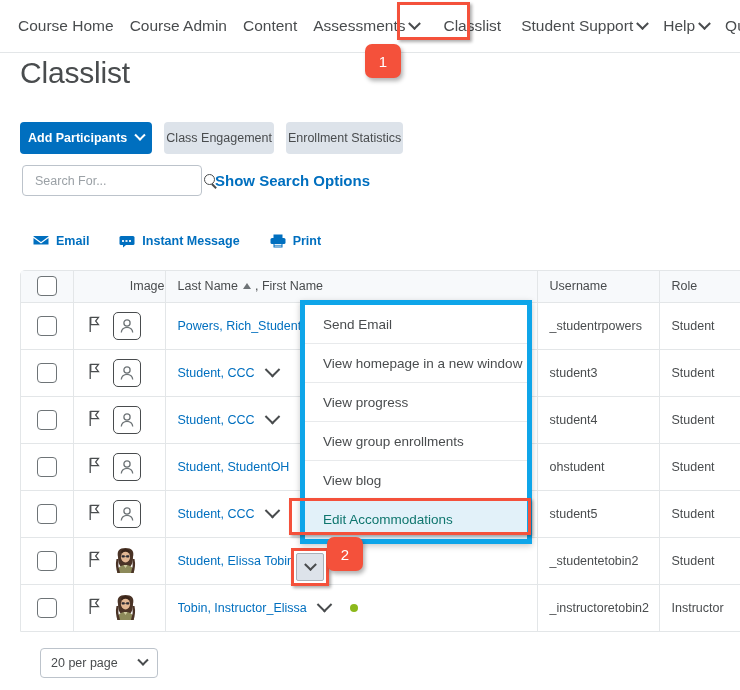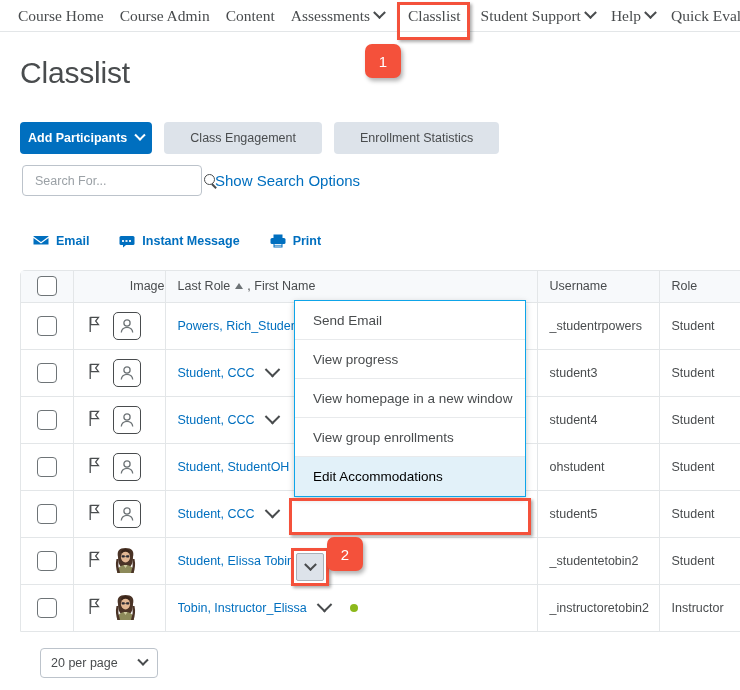--- a/index.html
+++ b/index.html
@@ -7,27 +7,26 @@
     margin: 0; padding: 0;
     width: 740px; height: 690px;
     background: #ffffff;
     font-family: "Liberation Sans", sans-serif;
     overflow: hidden;
   }
   #app { position: relative; width: 740px; height: 690px; background:#fff; }
 
   
   .navbar {
-    position: absolute; left: 0; top: 0; width: 740px; height: 32px;
+    position: absolute; left: 0; top: 0; width: 740px; height: 53px;
     background: #ffffff;
     border-bottom: 1px solid #e3e6e8;
     display: flex; align-items: center;
     padding-left: 18px;
     white-space: nowrap;
-    font-family: Liberation Serif, serif;
   }
   .nav-item {
     display: inline-flex; align-items: center;
     font-size: 15.5px;
     color: #494c4e;
     margin-right: 16px;
     cursor: pointer;
     line-height: 1;
   }
   .nav-item .caret { margin-left: 5px; }
@@ -88,21 +87,21 @@
     border: none;
     white-space: nowrap;
   }
   .btn-primary {
     background: #006fbf; color: #ffffff;
     padding: 0 8px; margin-right: 12px;
   }
   .btn-primary .caret { border-color: #fff; margin-left: 9px; width:8px; height:8px; }
   .btn-secondary {
     background: #dde3ea; color: #494c4e;
-    padding: 0 26px; margin-right: 12px; font-weight: normal; font-size: 12.5px;
+    padding: 0 2px; margin-right: 12px; font-weight: normal; font-size: 12.5px;
   }
 
   
   .search-row { position: absolute; left: 22px; top: 165px; display:flex; align-items:center; }
   .search-box {
     width: 180px; height: 31px;
     border: 1px solid #bcc3cb; border-radius: 4px;
     background: #fff;
     display: flex; align-items: center;
     padding: 0 8px 0 10px;
@@ -118,21 +117,21 @@
   .mag { width: 14px; height: 14px; position: relative; flex: 0 0 auto; }
   .mag::before {
     content:''; position:absolute; left:0; top:0;
     width: 9px; height: 9px; border: 1.7px solid #494c4e; border-radius: 50%;
   }
   .mag::after {
     content:''; position:absolute; left: 8px; top: 9px;
     width: 6px; height: 1.7px; background: #494c4e;
     transform: rotate(45deg); transform-origin: left center;
   }
-  .link-blue { color: #006fbf; font-size: 15px; margin-left: 13px; cursor: pointer; }
+  .link-blue { color: #006fbf; font-size: 15px; margin-left: 13px; cursor: pointer; font-weight: bold; }
 
   
   .tool-row { position: absolute; left: 33px; top: 234px; display: flex; align-items: center; }
   .tool {
     display: inline-flex; align-items: center;
     color: #006fbf; font-size: 12.5px; font-weight: bold;
     margin-right: 30px; cursor: pointer;
   }
   .tool .ico { margin-right: 7px; display:inline-flex; align-items:center; }
 
@@ -220,41 +219,41 @@
     width: 28px; height: 28px;
     background: #dde3ea; border: 1px solid #a9b0b8; border-radius: 2px;
     display: flex; align-items: center; justify-content: center;
     z-index: 25; cursor: pointer;
   }
   .chev-btn .caret { width: 9px; height: 9px; border-color: #494c4e; }
   #chev-redbox { left: 291px; top: 548px; width: 38px; height: 38px; z-index: 26; }
 
   
   .ctx-menu {
-    position: absolute; left: 294px; top: 300px;
+    position: absolute; left: 300px; top: 300px;
     width: 232px;
     background: #ffffff;
-    border: 1px solid #0ea5e9;
+    border: 5px solid #0ea5e9;
     box-shadow: 0 2px 6px rgba(0,0,0,0.22);
     z-index: 30;
     text-align: right;
   }
   .ctx-item {
     height: 39px;
     display: flex; align-items: center;
     padding-left: 18px;
     font-size: 13.5px; color: #494c4e;
     border-bottom: 1px solid #e8eaec;
     cursor: pointer;
     white-space: nowrap;
   }
   .ctx-item:last-child { border-bottom: none; }
   .ctx-item.highlight {
     background: #e2f1f9;
-    color: #000000;
+    color: #0f766e;
   }
   #ctx-redbox { left: 289px; top: 498px; width: 242px; height: 37px; z-index: 31; }
 
   
   .pager {
     position: absolute; left: 40px; top: 648px;
     width: 118px; height: 30px;
     border: 1px solid #bcc3cb; border-radius: 4px;
     background: #fff;
     display: flex; align-items: center; justify-content: space-between;
@@ -368,21 +367,21 @@
 
   <div class="table-wrap">
     <table>
       <thead>
         <tr>
           <th class="c-check">
             <span class="chk"></span>
           </th>
           <th class="c-image">Image</th>
           <th class="c-name">
-            <span>Last Role</span><span class="sort-arrow"></span><span>, First Name</span>
+            <span>Last Name</span><span class="sort-arrow"></span><span>, First Name</span>
           </th>
           <th class="c-user">Username</th>
           <th class="c-role">Role</th>
         </tr>
       </thead>
       <tbody id="tbody">
           <tr>
             <td class="c-check"><span class="chk"></span></td>
             <td class="c-image">
               <span class="img-cell">
@@ -587,28 +586,31 @@
           </tr>
         </tbody>
     </table>
   </div>
 
   <div class="ctx-menu" id="ctx-menu">
       <div class="ctx-item">
         <span>Send Email</span>
       </div>
       <div class="ctx-item">
-        <span>View progress</span>
+        <span>View homepage in a new window</span>
       </div>
       <div class="ctx-item">
-        <span>View homepage in a new window</span>
+        <span>View progress</span>
       </div>
       <div class="ctx-item">
         <span>View group enrollments</span>
       </div>
+      <div class="ctx-item">
+        <span>View blog</span>
+      </div>
       <div class="ctx-item highlight">
         <span>Edit Accommodations</span>
       </div>
     </div>
   <div class="redbox" id="ctx-redbox"></div>
 
   <div class="chev-btn">
     <span class="caret"></span>
   </div>
   <div class="redbox" id="chev-redbox"></div>

